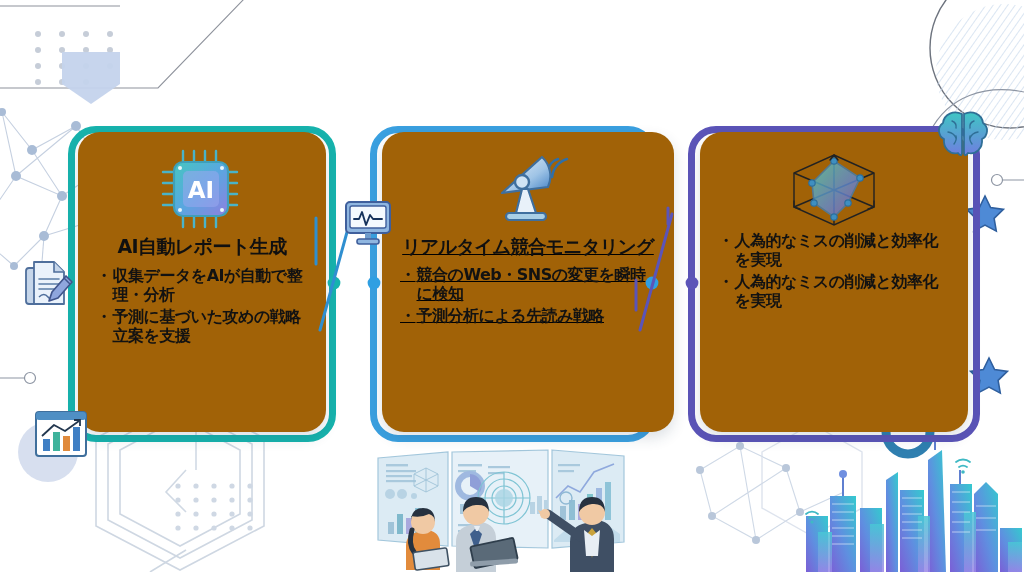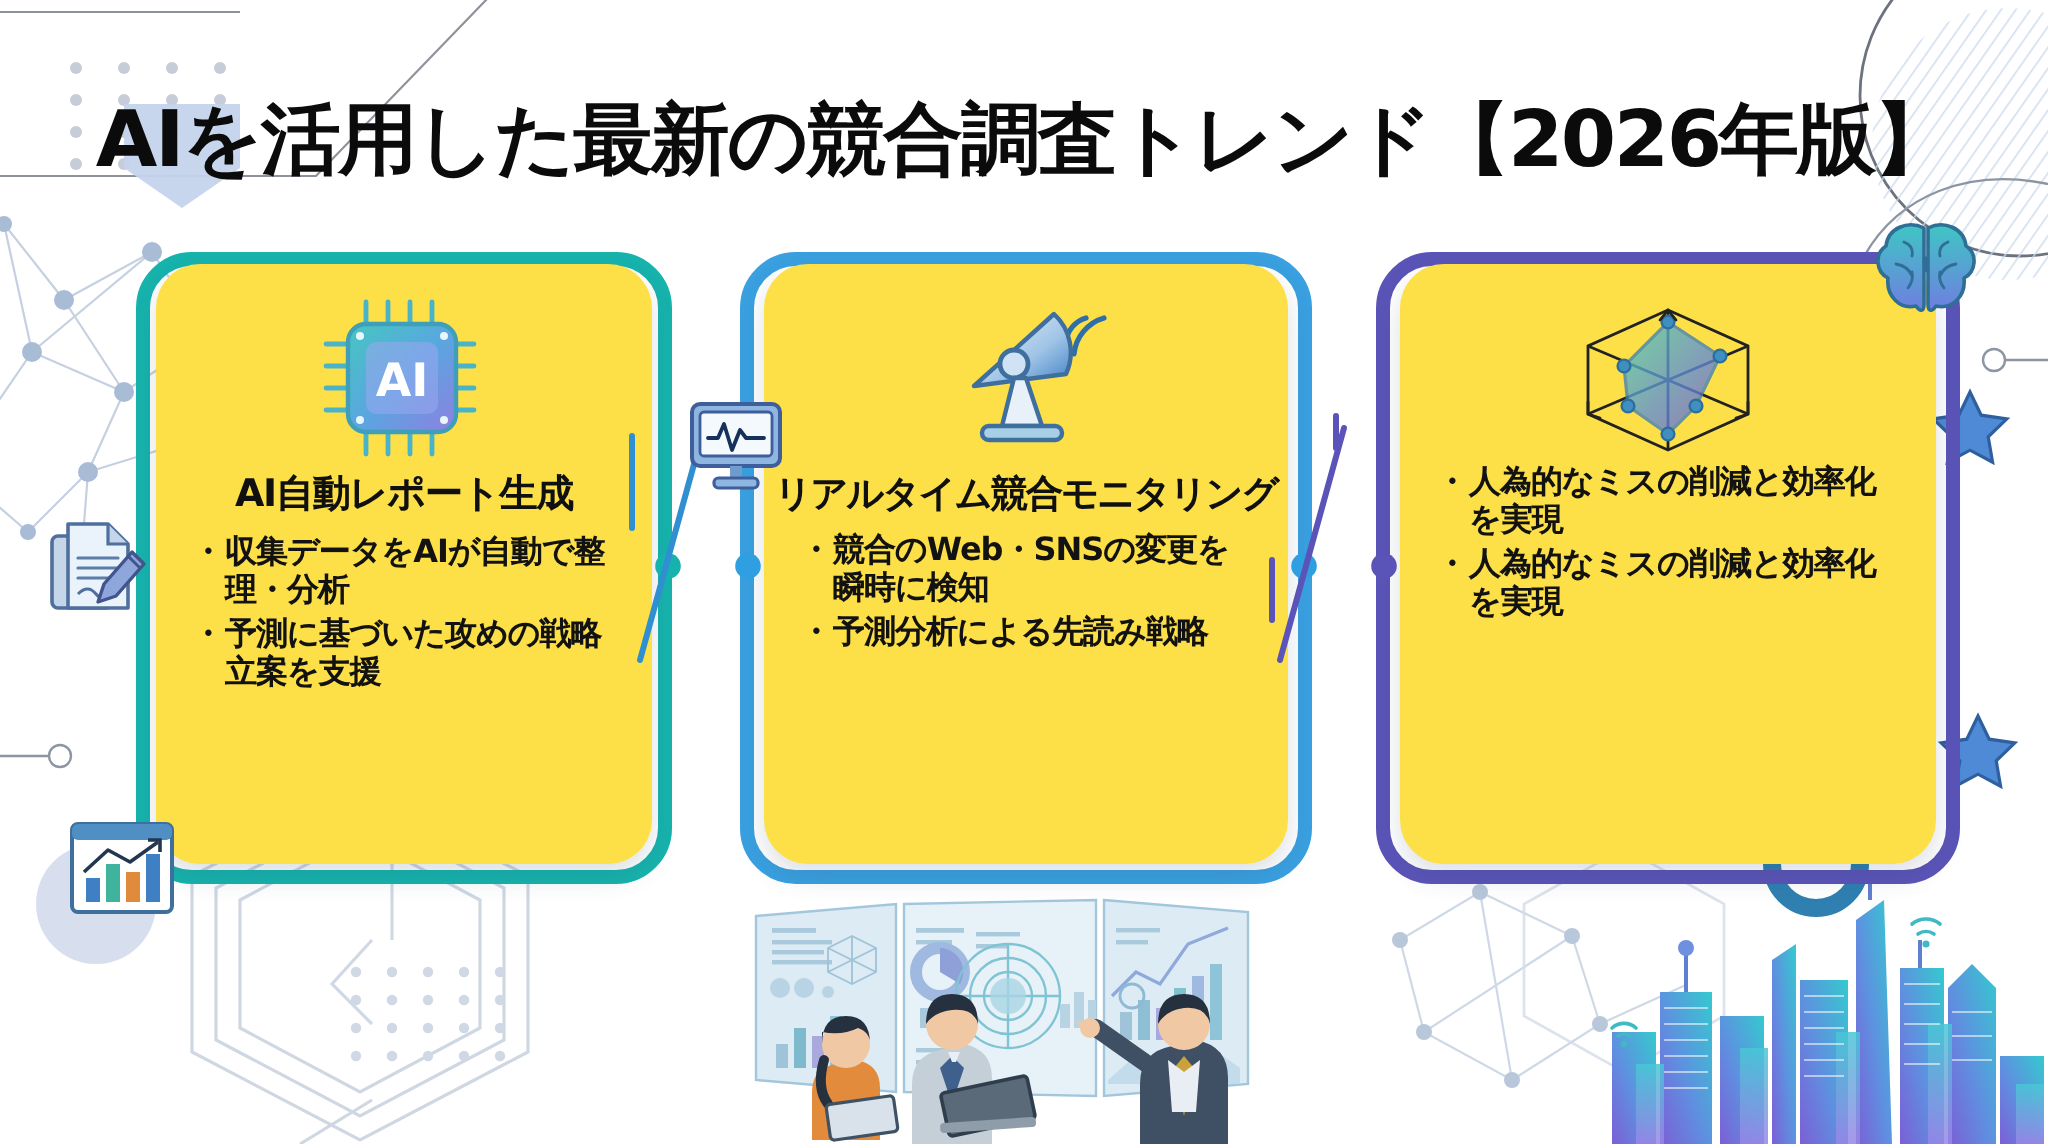--- a/index.html
+++ b/index.html
@@ -33,36 +33,36 @@
   }
 
   
   .cards{
     position:absolute;left:0;top:132px;width:1024px;height:310px;
     z-index:10;
   }
   .card{
     position:absolute;top:0;height:300px;
     border-radius:22px;
-    background:#fde047;
+    background:#a16207;
     box-sizing:border-box;
     box-shadow:0 6px 14px rgba(40,60,90,.16);
     display:flex;flex-direction:column;align-items:center;
     padding:10px 10px 0 10px;
     overflow:hidden;
   }
   
   .frame{
     position:absolute;top:-6px;height:316px;border-radius:28px;
     border:7px solid #15b5b0;box-sizing:border-box;background:transparent;
   }
 
   #card1{left:78px;width:248px;}
   #frame1{left:68px;width:268px;border-color:#17b3ad;}
-  #card2{left:382px;width:262px;}
+  #card2{left:382px;width:292px;text-decoration:underline;}
   #frame2{left:370px;width:286px;border-color:#3aa0e0;}
   #card3{left:700px;width:268px;}
   #frame3{left:688px;width:292px;border-color:#5b54b8;}
 
   .card-icon{height:86px;display:flex;align-items:center;justify-content:center;margin-top:4px;}
   .card-title{
     font-family:"DejaVu Sans","Liberation Sans",sans-serif;
     font-weight:bold;color:#101010;
     text-align:center;white-space:nowrap;
     margin-top:2px;margin-bottom:7px;
@@ -275,23 +275,20 @@
           <polygon points="762,452 812,424 862,452 862,508 812,536 762,508"></polygon>
         </g>
 
         <path d="M886 432 a22 22 0 1 0 44 0 a22 22 0 1 0 -44 0" fill="none" stroke="#2f7fb0" stroke-width="9"></path>
         <path d="M886 424 h44" stroke="#fff" stroke-width="10" fill="none"></path>
 
       </g>
     </svg>
   </div>
 
-  <div class="title-wrap">
-    <div class="title">AIを活用した最新の競合調査トレンド【2026年版】</div>
-  </div>
 
   <div class="cards">
 
     <div class="frame" id="frame1" style="border-color: rgb(23, 179, 173);"></div>
     <div class="frame" id="frame2" style="border-color: rgb(58, 160, 224);"></div>
     <div class="frame" id="frame3" style="border-color: rgb(91, 84, 184);"></div>
 
     <div class="card" id="card1">
       <div class="card-icon">
         <svg width="86" height="84" viewBox="0 0 86 84" xmlns="http://www.w3.org/2000/svg">

